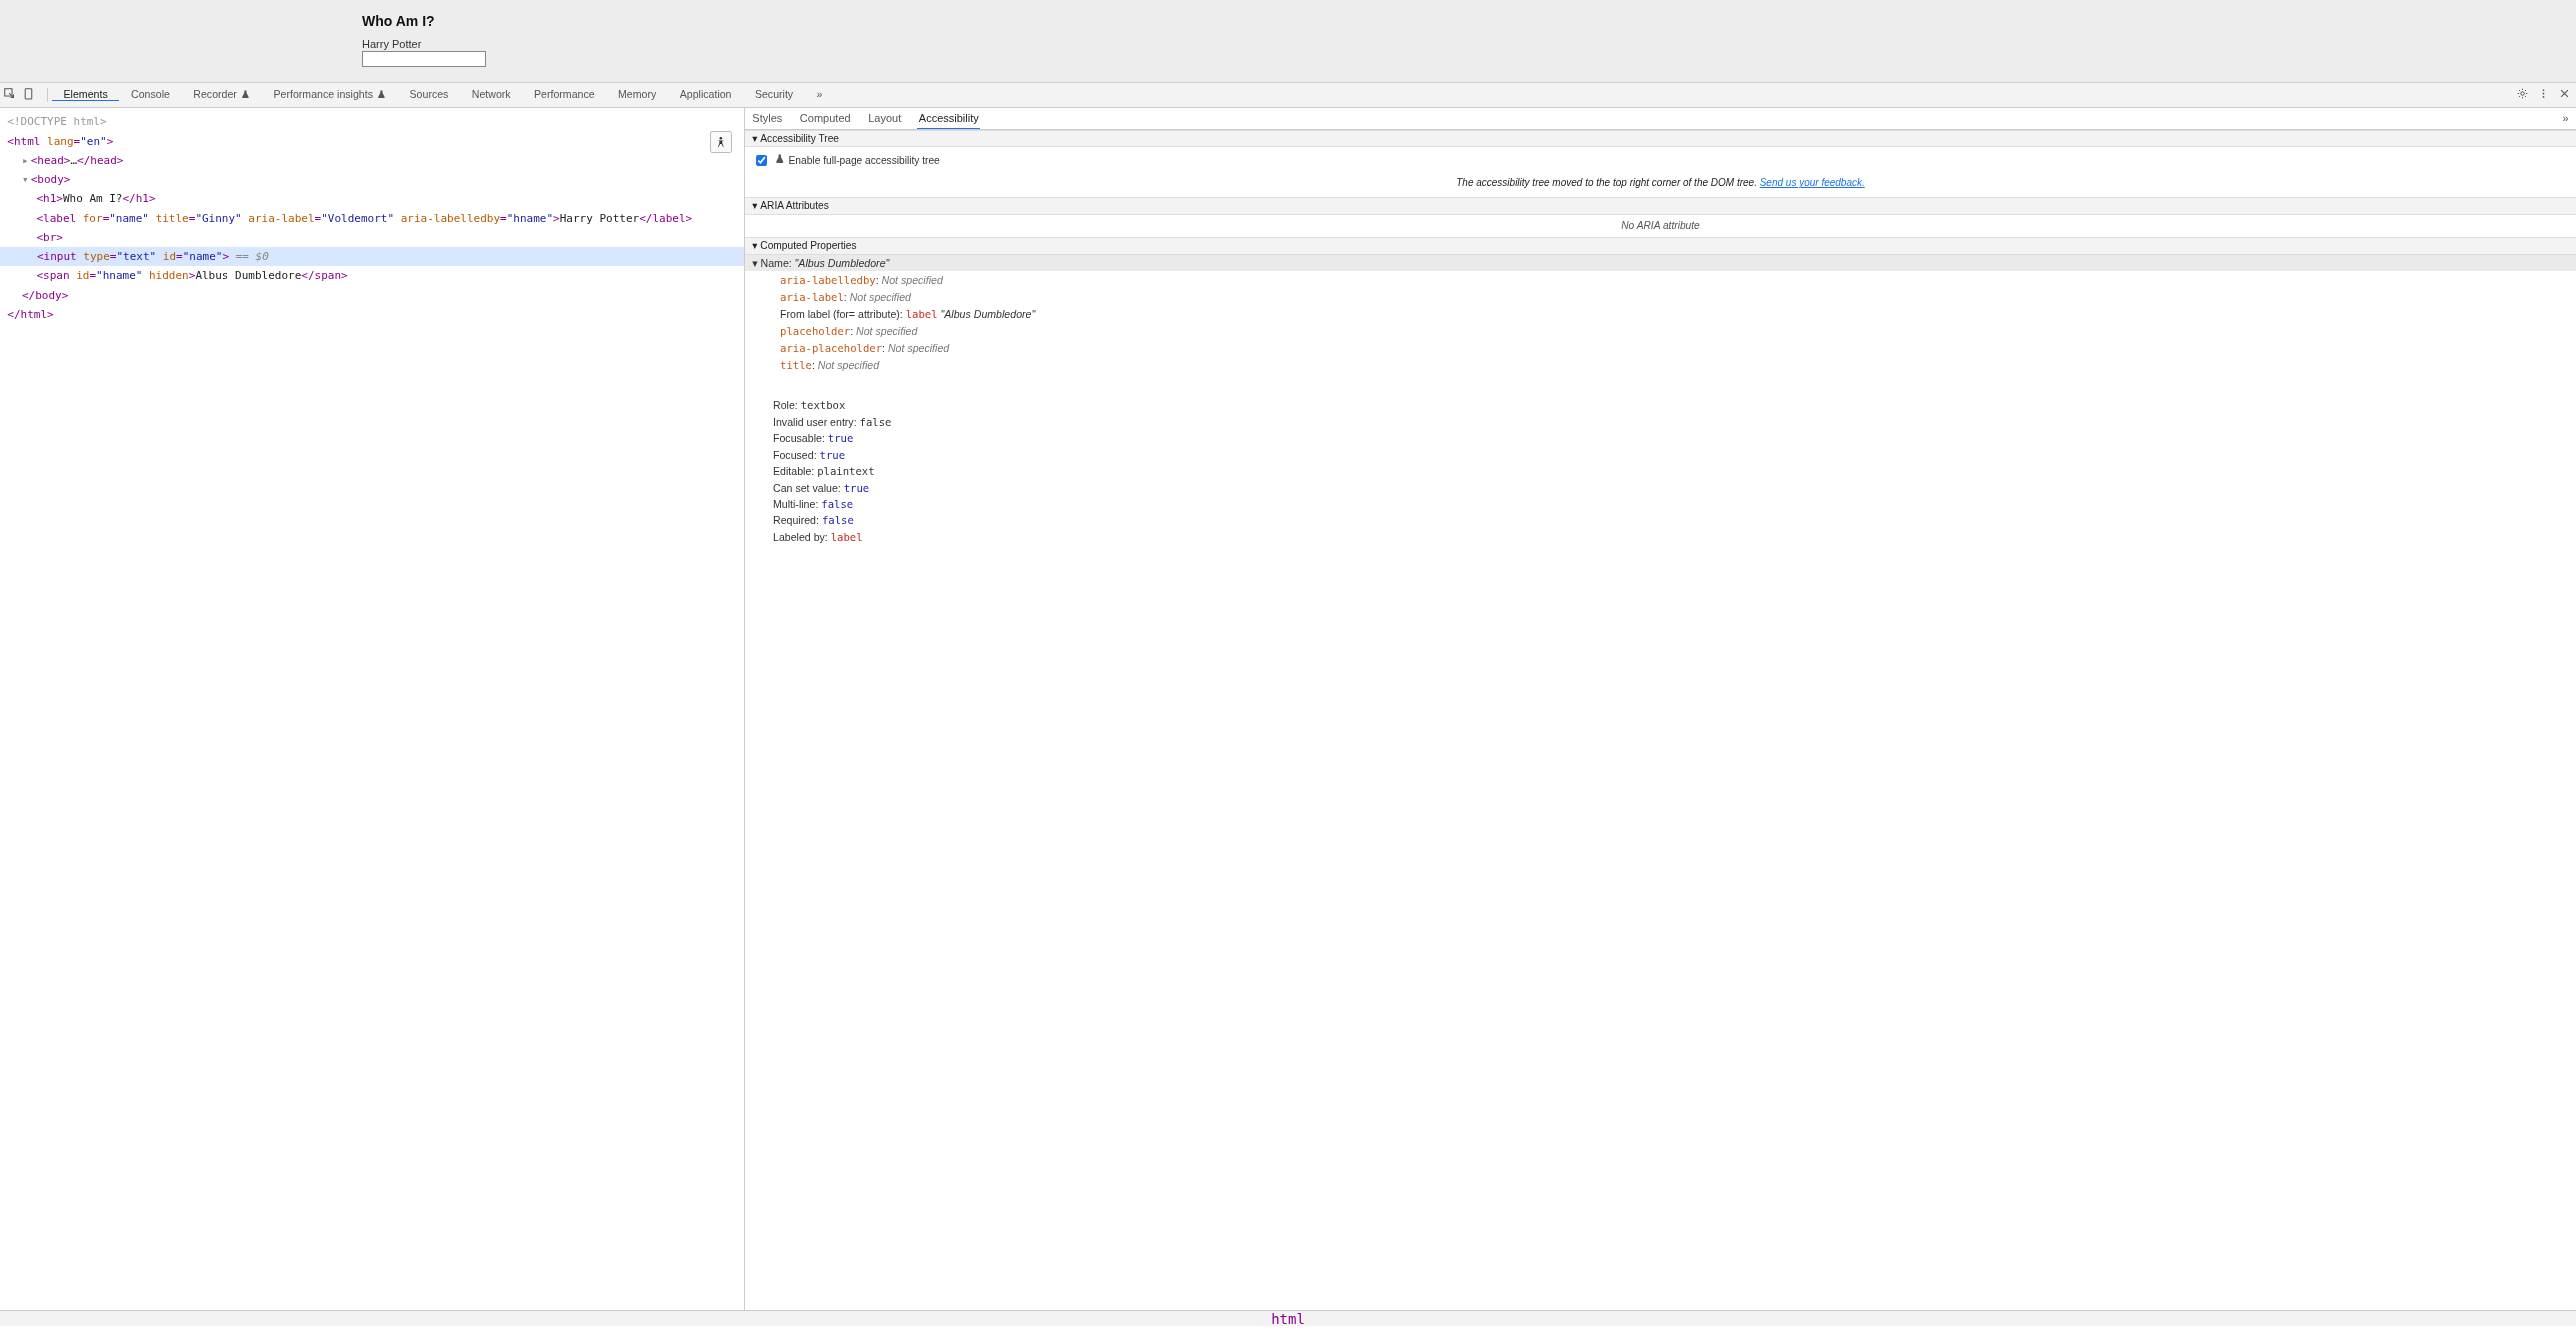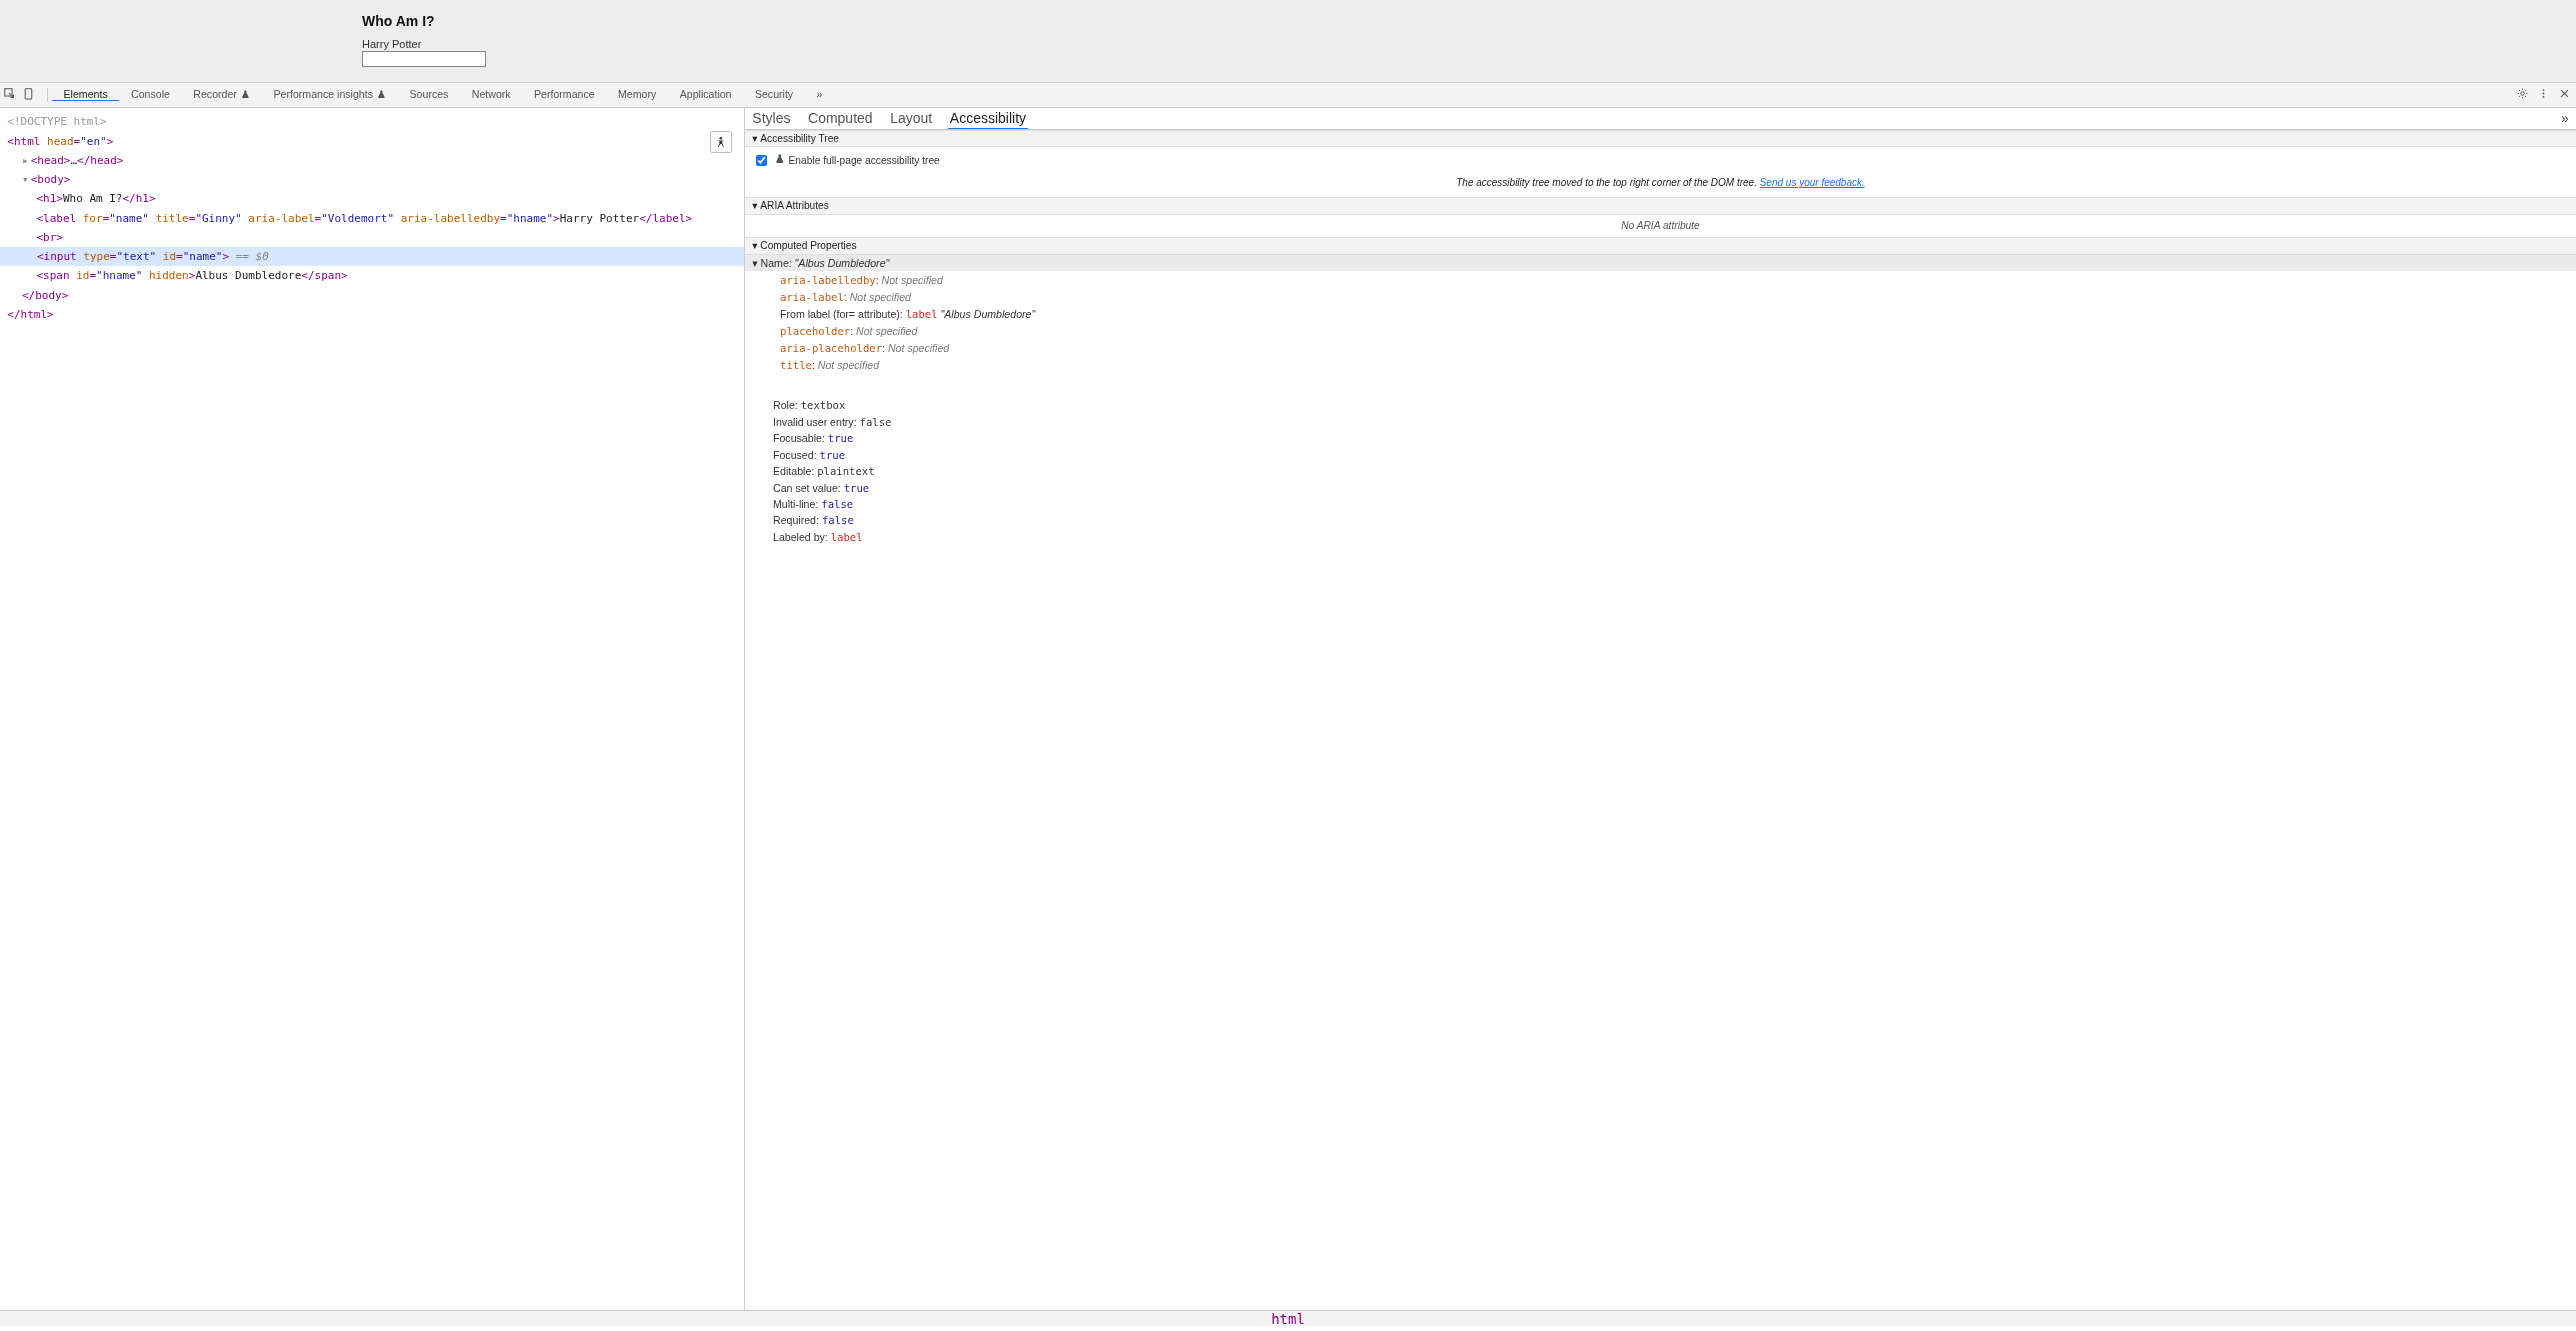--- a/index.html
+++ b/index.html
@@ -57,21 +57,21 @@
   .disclosure { color:#888; display:inline-block; width:8.8px; }
   .accessibility-btn {
     position:absolute; top:23.4px; right:11.7px; width:22px; height:22px;
     border:0.7px solid #bbb; border-radius:2.2px; background:#fafafa;
     display:flex; align-items:center; justify-content:center;
   }
 
   
   .side-tabs {
     display:flex; align-items:flex-end; height:22px; border-bottom:0.7px solid #ccc;
-    padding: 0 5.8px; gap: 14.6px; font-size:14px; color:#555;
+    padding: 0 5.8px; gap: 14.6px; font-size:11px; color:#555;
   }
   .side-tabs .stab { padding: 0 1.5px; height:100%; display:flex; align-items:center; border-bottom:1.5px solid transparent; }
   .side-tabs .stab.active { color:#222; border-bottom-color:#1a73e8; }
   .side-tabs .chev { margin-left:auto; }
 
   
   .section-header {
     background:#f3f3f3; border-top:0.7px solid #ddd; border-bottom:0.7px solid #ddd;
     padding: 2.2px 7.3px; font-size:10.2px; color:#222; display:flex; align-items:center; gap:2.9px;
   }
@@ -174,21 +174,21 @@
   <div class="dom-panel">
     <div class="accessibility-btn">
       <svg width="11.7" height="11.7" viewBox="0 0 16 16" fill="#333">
           <circle cx="8" cy="3" r="1.8"></circle>
           <path d="M3 6h10l-3 1v3l2 5h-1l-2-4h-2l-2 4H4l2-5V7z"></path>
         </svg>
     </div>
 
     <div class="dom-line dom-indent-0"><span class="tok-gray">&lt;!DOCTYPE html&gt;</span></div>
 
-    <div class="dom-line dom-indent-0"><span class="tok-tag">&lt;html </span><span class="tok-attr">head</span><span class="tok-tag">=</span><span class="tok-val">"en"</span><span class="tok-tag">&gt;</span></div>
+    <div class="dom-line dom-indent-0"><span class="tok-tag">&lt;html </span><span class="tok-attr">lang</span><span class="tok-tag">=</span><span class="tok-val">"en"</span><span class="tok-tag">&gt;</span></div>
 
     <div class="dom-line dom-indent-1"><span class="disclosure">▸</span><span class="tok-tag">&lt;head&gt;</span><span class="tok-text">…</span><span class="tok-tag">&lt;/head&gt;</span></div>
 
     <div class="dom-line dom-indent-1"><span class="disclosure">▾</span><span class="tok-tag">&lt;body&gt;</span></div>
 
     <div class="dom-line dom-indent-2"><span class="tok-tag">&lt;h1&gt;</span><span class="tok-text">Who Am I?</span><span class="tok-tag">&lt;/h1&gt;</span></div>
 
     <div class="dom-line dom-indent-2"><span class="tok-tag">&lt;label </span><span id="label-attrs"><span class="tok-attr">for</span><span class="tok-tag">=</span><span class="tok-val">"name"</span> <span class="tok-attr">title</span><span class="tok-tag">=</span><span class="tok-val">"Ginny"</span> <span class="tok-attr">aria-label</span><span class="tok-tag">=</span><span class="tok-val">"Voldemort"</span> <span class="tok-attr">aria-labelledby</span><span class="tok-tag">=</span><span class="tok-val">"hname"</span></span><span class="tok-tag">&gt;</span><span class="tok-text">Harry Potter</span><span class="tok-tag">&lt;/label&gt;</span></div>
 
     <div class="dom-line dom-indent-2"><span class="tok-tag">&lt;br&gt;</span></div>

